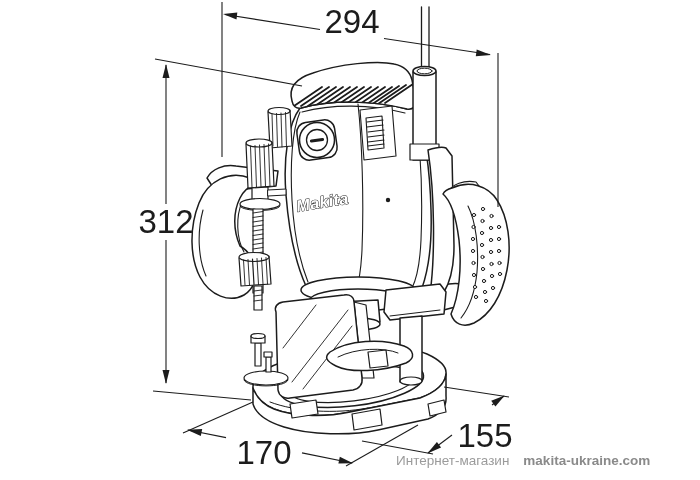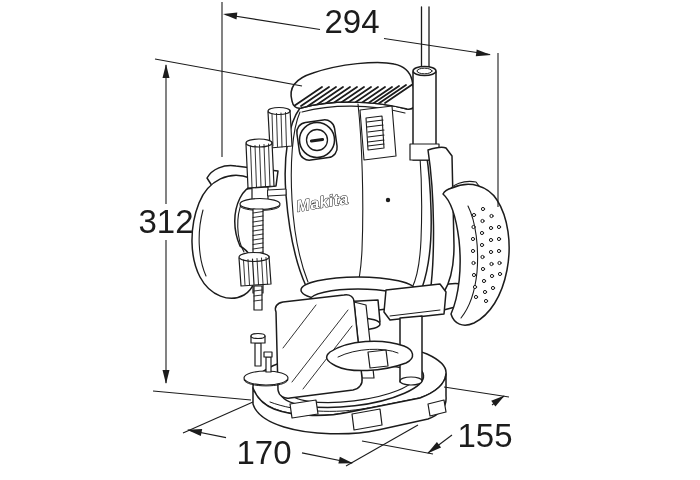--- a/index.html
+++ b/index.html
@@ -280,13 +280,16 @@
 
     <g stroke="none">
       <text class="dim-text" x="352" y="33" text-anchor="middle">294</text>
       <text class="dim-text" x="166" y="233" text-anchor="middle">312</text>
       <text class="dim-text" x="264" y="464" text-anchor="middle">170</text>
       <text class="dim-text" x="485" y="447" text-anchor="middle">155</text>
     </g>
   </g>
 </svg>
 
+  <div class="watermark">
+    <span class="store">Интернет-магазин</span><span class="site">makita-ukraine.com</span>
+  </div>
 </div>
 
 </body></html>

